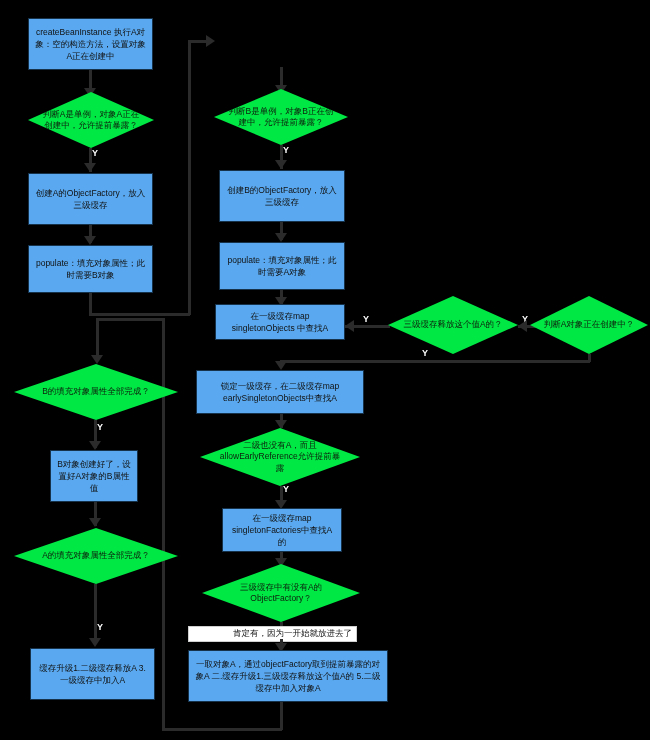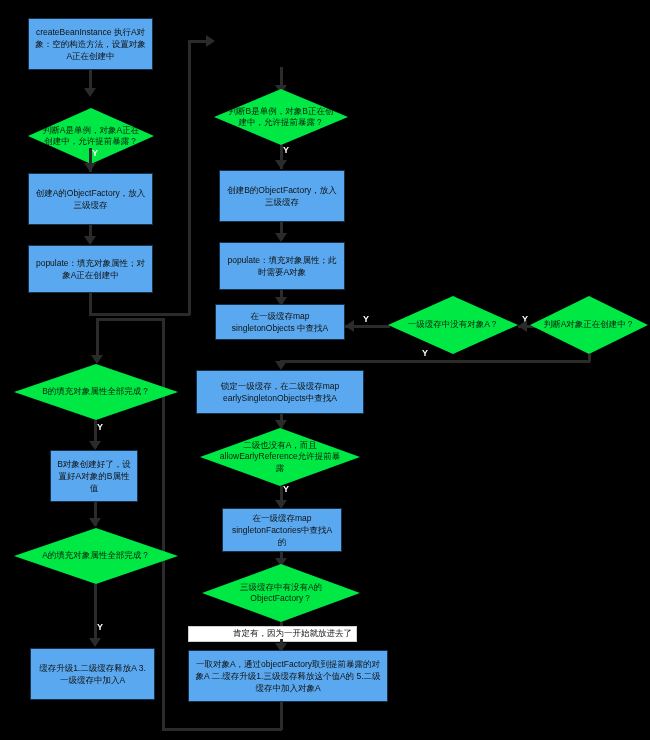--- a/index.html
+++ b/index.html
@@ -42,34 +42,34 @@
 </head>
 <body>
 
 <div id="stage">
 
   <div class="node proc" style="left:28px;top:18px;width:125px;height:52px;">createBeanInstance 执行A对象：空的构造方法，设置对象A正在创建中</div>
 
   <div class="edge v" style="left:89px;top:70px;height:22px;"></div>
   <div class="arrow down" style="left:84px;top:88px;"></div>
 
-  <div class="diamond" style="left:28px;top:108px;width:126px;height:56px;">
+  <div class="diamond" style="left:28px;top:92px;width:126px;height:56px;">
     <span>判断A是单例，对象A正在创建中，允许提前暴露？</span>
   </div>
 
   <div class="edge v" style="left:89px;top:148px;height:24px;"></div>
   <div class="lbl" style="left:92px;top:148px;">Y</div>
   <div class="arrow down" style="left:84px;top:163px;"></div>
 
   <div class="node proc" style="left:28px;top:173px;width:125px;height:52px;">创建A的ObjectFactory，放入三级缓存</div>
 
   <div class="edge v" style="left:89px;top:225px;height:18px;"></div>
   <div class="arrow down" style="left:84px;top:236px;"></div>
 
-  <div class="node proc" style="left:28px;top:245px;width:125px;height:48px;">populate：填充对象属性；对象A正在创建中</div>
+  <div class="node proc" style="left:28px;top:245px;width:125px;height:48px;">populate：填充对象属性；此时需要B对象</div>
 
   <div class="edge v" style="left:89px;top:293px;height:22px;"></div>
   <div class="edge h" style="left:89px;top:313px;width:101px;"></div>
   <div class="edge v" style="left:188px;top:40px;height:275px;"></div>
   <div class="edge h" style="left:188px;top:40px;width:22px;"></div>
   <div class="arrow right" style="left:206px;top:35px;"></div>
 
 
   <div class="edge v" style="left:280px;top:67px;height:22px;"></div>
   <div class="arrow down" style="left:275px;top:85px;"></div>
@@ -92,21 +92,21 @@
   <div class="edge v" style="left:280px;top:290px;height:14px;"></div>
   <div class="arrow down" style="left:275px;top:297px;"></div>
 
   <div class="node proc" style="left:215px;top:304px;width:130px;height:36px;">在一级缓存map singletonObjects 中查找A</div>
 
   <div class="edge h" style="left:345px;top:325px;width:45px;"></div>
   <div class="lbl" style="left:363px;top:314px;">Y</div>
   <div class="arrow left" style="left:345px;top:320px;"></div>
 
   <div class="diamond" style="left:388px;top:296px;width:130px;height:58px;">
-    <span>一级缓存中没有对象A？</span>
+    <span>三级缓存释放这个值A的？</span>
   </div>
 
   <div class="edge h" style="left:518px;top:325px;width:42px;"></div>
   <div class="lbl" style="left:522px;top:314px;">Y</div>
   <div class="arrow left" style="left:518px;top:320px;"></div>
 
   <div class="diamond" style="left:530px;top:296px;width:118px;height:58px;">
     <span>判断A对象正在创建中？</span>
   </div>
 

